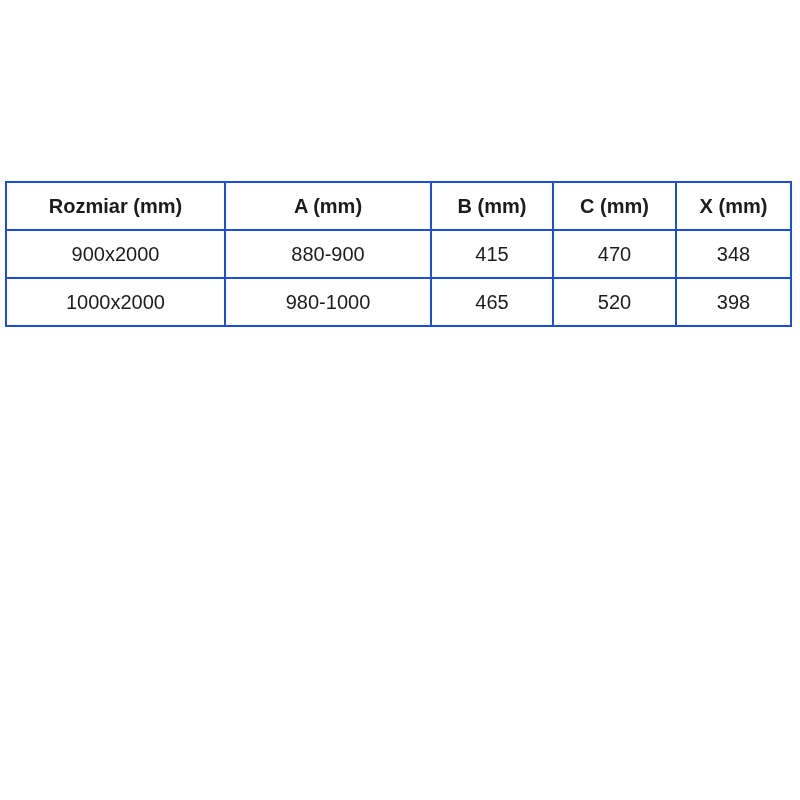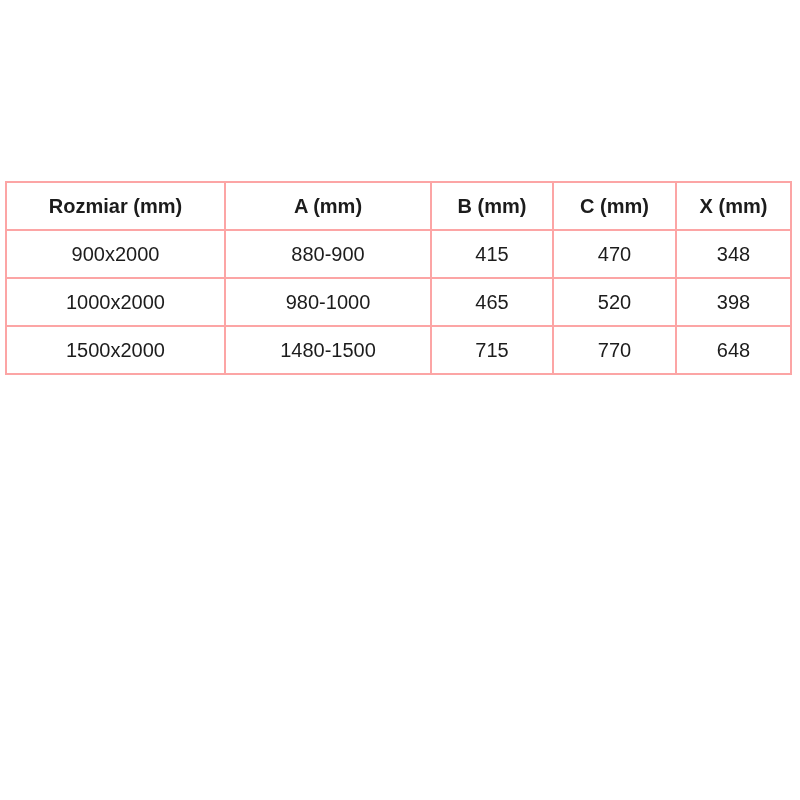--- a/index.html
+++ b/index.html
@@ -20,21 +20,21 @@
     position: absolute;
     left: 5px;
     top: 181px;
     width: 785px;
     border-collapse: collapse;
     table-layout: fixed;
     background: #ffffff;
   }
   table.size-table th,
   table.size-table td {
-    border: 2px solid #fca5a5;
+    border: 2px solid #1d4ed8;
     height: 48px;
     text-align: center;
     vertical-align: middle;
     color: #1c1c1c;
     font-size: 20px;
     overflow: hidden;
     white-space: nowrap;
   }
   table.size-table th {
     font-weight: bold;
@@ -77,22 +77,15 @@
         <td>470</td>
         <td>348</td>
       </tr>
       <tr>
         <td>1000x2000</td>
         <td>980-1000</td>
         <td>465</td>
         <td>520</td>
         <td>398</td>
       </tr>
-      <tr>
-        <td>1500x2000</td>
-        <td>1480-1500</td>
-        <td>715</td>
-        <td>770</td>
-        <td>648</td>
-      </tr>
     </tbody>
   </table>
 </div>
 
 </body></html>

